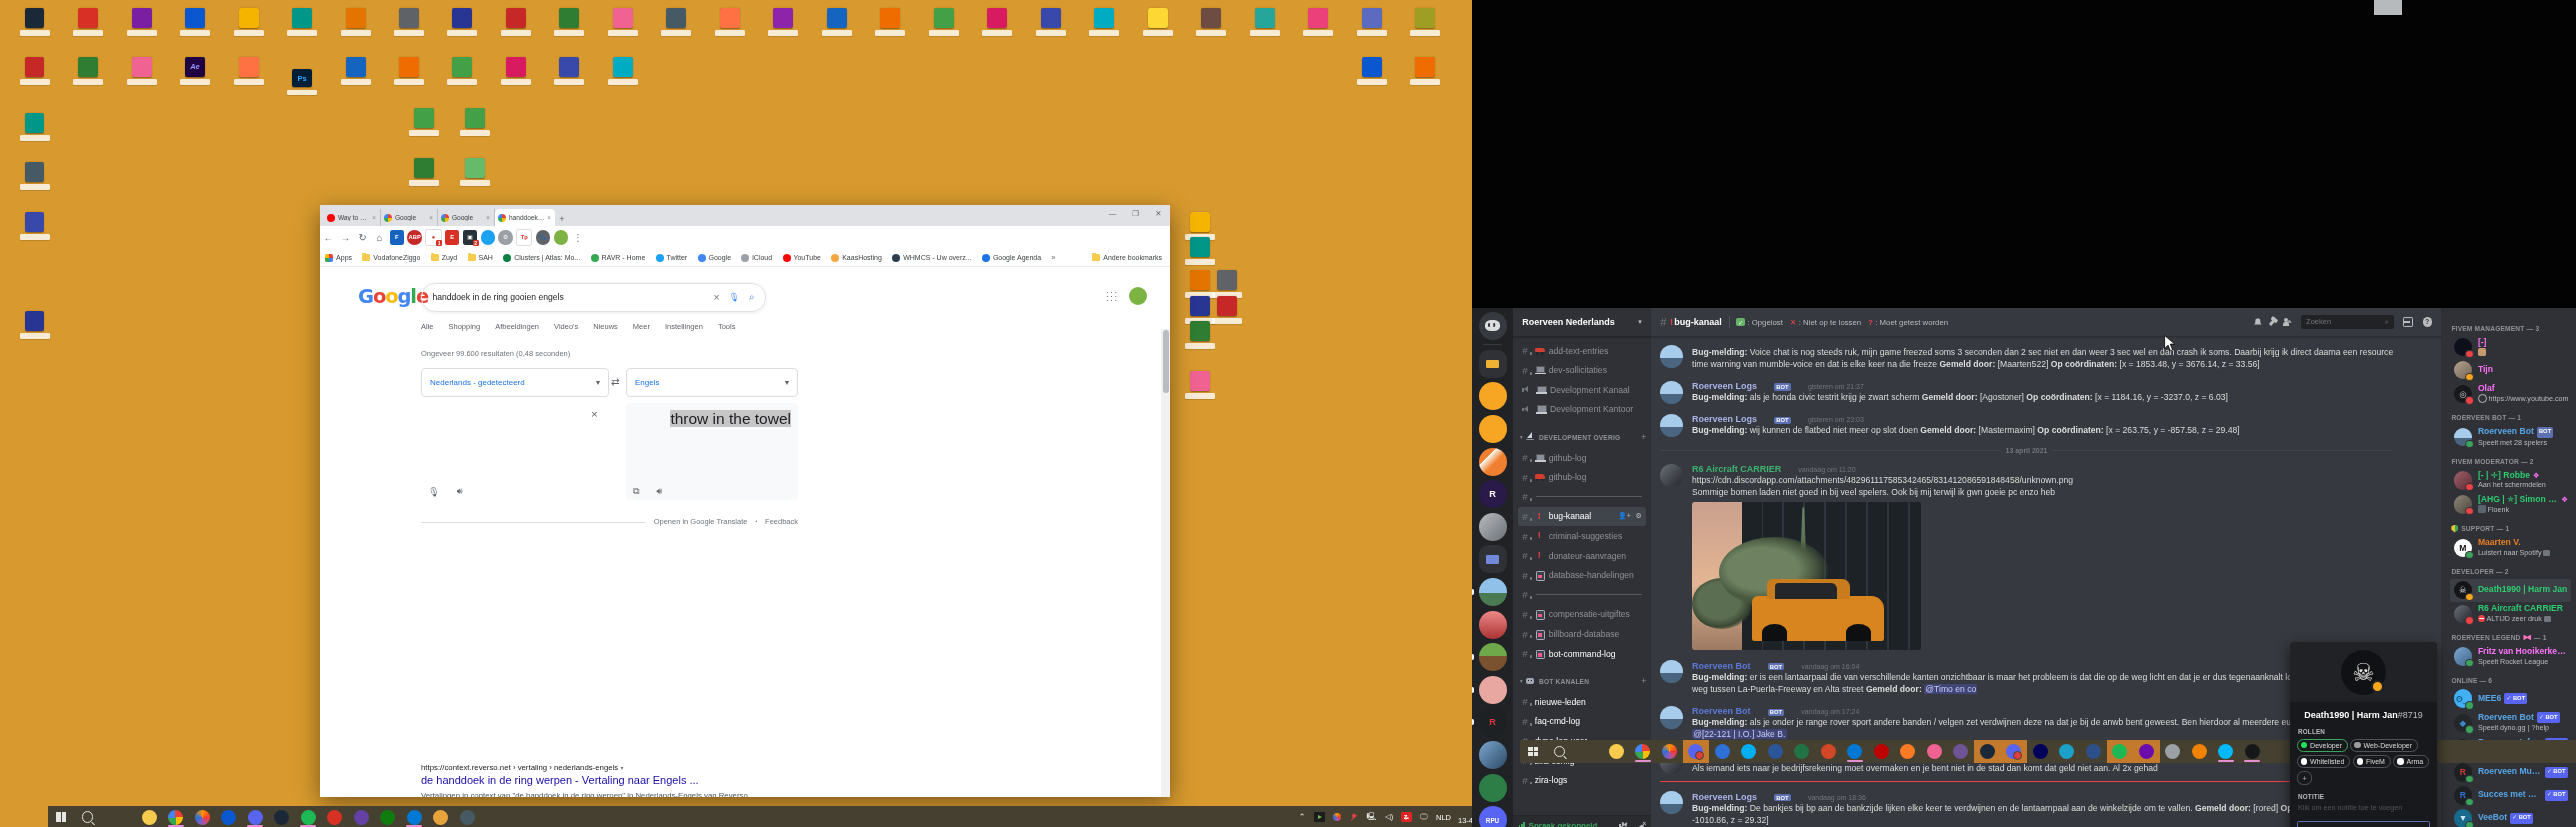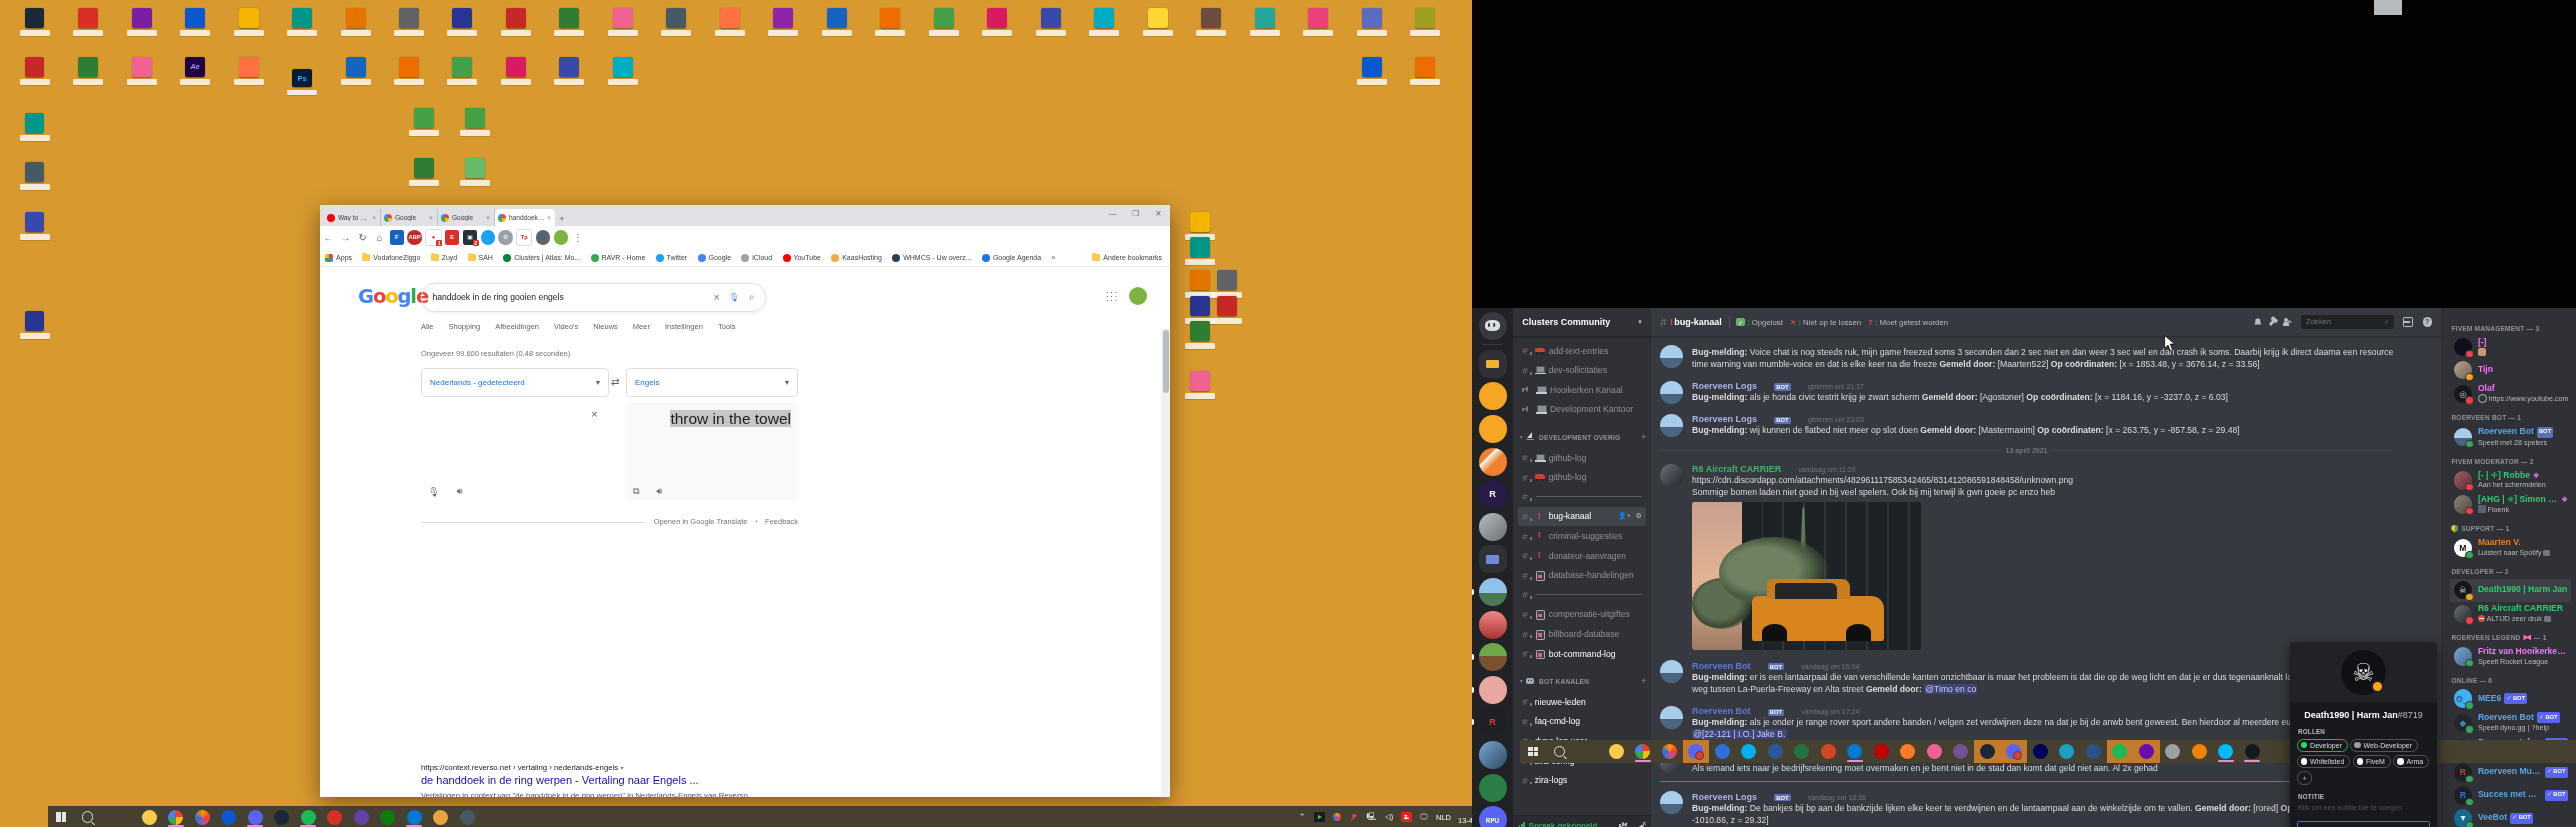--- a/index.html
+++ b/index.html
@@ -825,21 +825,21 @@
               <div class="srv" style="background: rgb(45, 125, 70);"></div>
             </div>
             <div style="position: relative;">
               <div class="srv" style="background: rgb(88, 101, 242); color: rgb(255, 255, 255); font-size: 6.3px;">RPU</div>
             </div>
           </div>
       </div>
 
       <div id="chpanel">
         <div id="chhead">
-          <span>Clusters Community</span>
+          <span>Roerveen Nederlands</span>
           <span class="chev">▾</span>
         </div>
         <div id="chlist">
           <div>
 
           <div class="chrow" data-type="ch">
 
                 <span class="hash">#</span>
 
                 <span class="gly" data-g="car"></span>
@@ -851,21 +851,21 @@
                 <span class="hash">#</span>
 
                 <span class="gly" data-g="laptop"></span>
                 <span class="nm">dev-sollicitaties</span>
 
               </div>
               <div class="chrow" data-type="voice">
 
                 <span class="spk"></span>
                 <span class="gly" data-g="laptop"></span>
-                <span class="nm">Hooikerken Kanaal</span>
+                <span class="nm">Development Kanaal</span>
 
               </div>
               <div class="chrow" data-type="voice">
 
                 <span class="spk"></span>
                 <span class="gly" data-g="laptop"></span>
                 <span class="nm">Development Kantoor</span>
 
               </div>
               <div class="chrow" data-type="cat">

